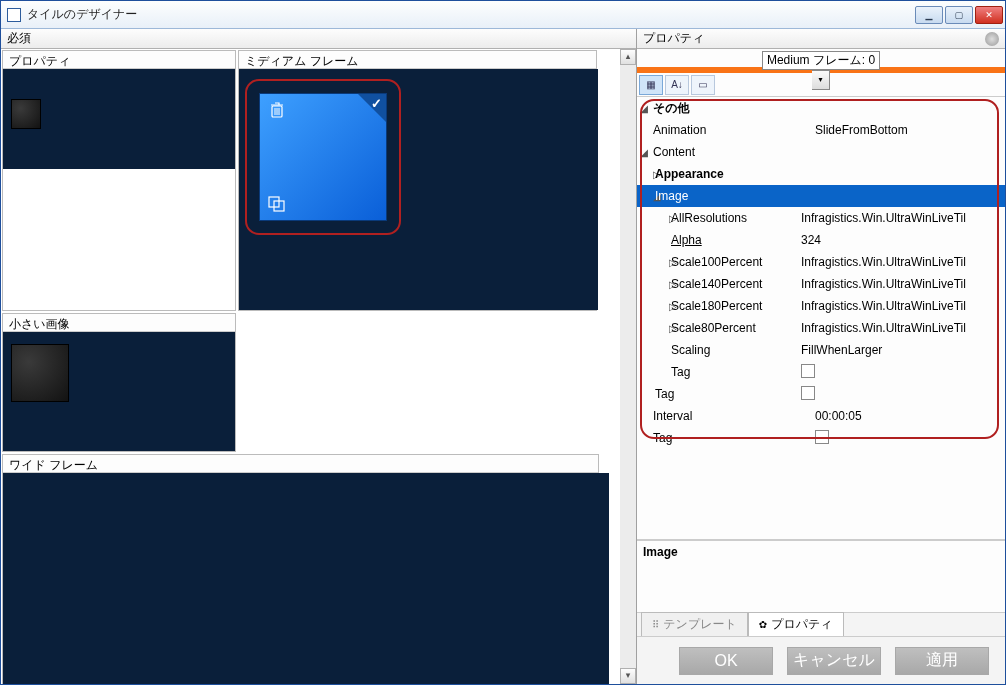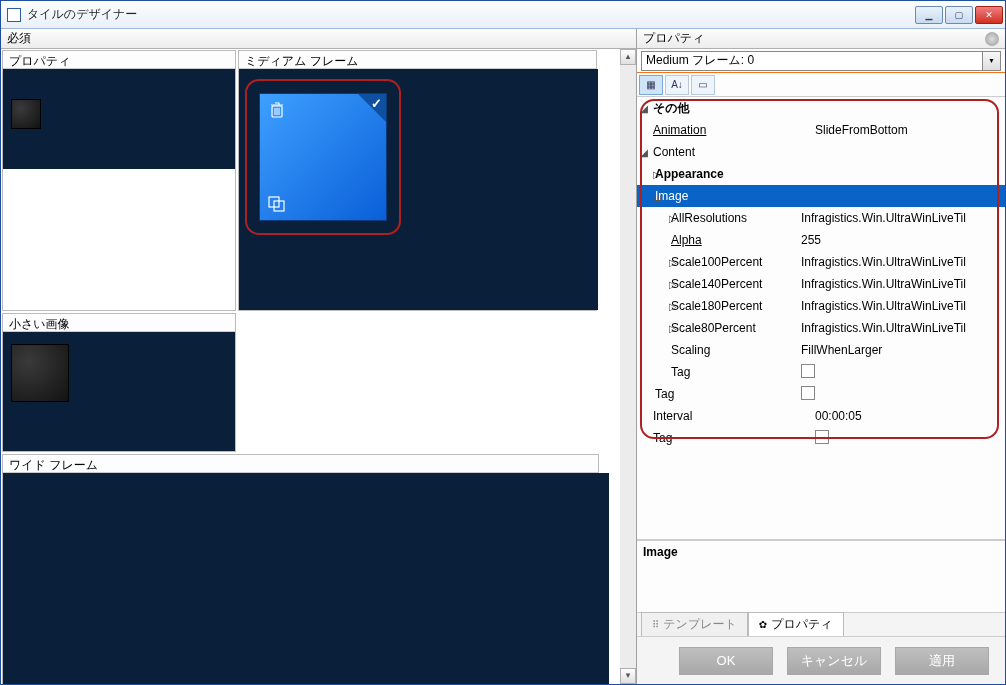--- a/index.html
+++ b/index.html
@@ -170,21 +170,22 @@
 }
 .prop-header .gear {
   margin-left: auto;
   width: 14px; height: 14px;
   border-radius: 50%;
   background: radial-gradient(circle, #ddd, #999);
 }
 .prop-select-row {
   display: flex; align-items: center;
   height: 24px; padding: 2px 4px;
-  border-bottom: 1px solid #f97316;
+  border-bottom: 6px solid #f97316;
+  flex-direction: column;
 }
 .prop-select {
   flex: 1; height: 20px;
   border: 1px solid #888;
   padding: 0 4px;
   display:flex; align-items:center;
   background:#fff;
 }
 .prop-select-btn {
   width: 18px; height: 20px;
@@ -281,21 +282,21 @@
   padding: 0 16px;
   background:#f4f4f4;
   border-top: 1px solid #ccc;
 }
 .dlg-btn {
   width: 94px; height: 28px;
   border: 1px solid #a8a8a8;
   background: linear-gradient(to bottom, #bfbfbf, #a8a8a8);
   color:#fff;
   cursor:pointer;
-  font-size:13px;
+  font-size:16px;
 }
 .dlg-btn:disabled { opacity: 0.7; cursor:default; }
 </style>
 </head>
 <body>
 
 <div class="titlebar">
   <div class="appicon"></div>
   <div class="title">タイルのデザイナー</div>
   <div class="winbtns">
@@ -386,21 +387,21 @@
     <div class="prop-grid-wrap">
       <div class="prop-grid" id="prop-grid">
         <div class="prow cat">
           <span class="exp">◢</span>
           <span class="pname">その他</span>
           <span class="pval"></span>
         </div>
 
       <div class="prow">
             <span class="exp indent0"></span>
-            <span class="pname" style="width: 164px; text-decoration: underline;">Animation</span>
+            <span class="pname" style="width: 164px;">Animation</span>
             <span class="pval">SlideFromBottom</span>
           </div>
           <div class="prow">
             <span class="exp indent0">◢</span>
             <span class="pname" style="width: 164px;">Content</span>
             <span class="pval"></span>
           </div>
           <div class="prow">
             <span class="exp indent1">▷</span>
             <span class="pname" style="width: 148px; font-weight: bold;">Appearance</span>
@@ -412,21 +413,21 @@
             <span class="pval"></span>
           </div>
           <div class="prow">
             <span class="exp indent2">▷</span>
             <span class="pname" style="width: 132px;">AllResolutions</span>
             <span class="pval">Infragistics.Win.UltraWinLiveTil</span>
           </div>
           <div class="prow">
             <span class="exp indent2"></span>
             <span class="pname" style="width: 132px; text-decoration: underline;">Alpha</span>
-            <span class="pval">255</span>
+            <span class="pval">324</span>
           </div>
           <div class="prow">
             <span class="exp indent2">▷</span>
             <span class="pname" style="width: 132px;">Scale100Percent</span>
             <span class="pval">Infragistics.Win.UltraWinLiveTil</span>
           </div>
           <div class="prow">
             <span class="exp indent2">▷</span>
             <span class="pname" style="width: 132px;">Scale140Percent</span>
             <span class="pval">Infragistics.Win.UltraWinLiveTil</span>

